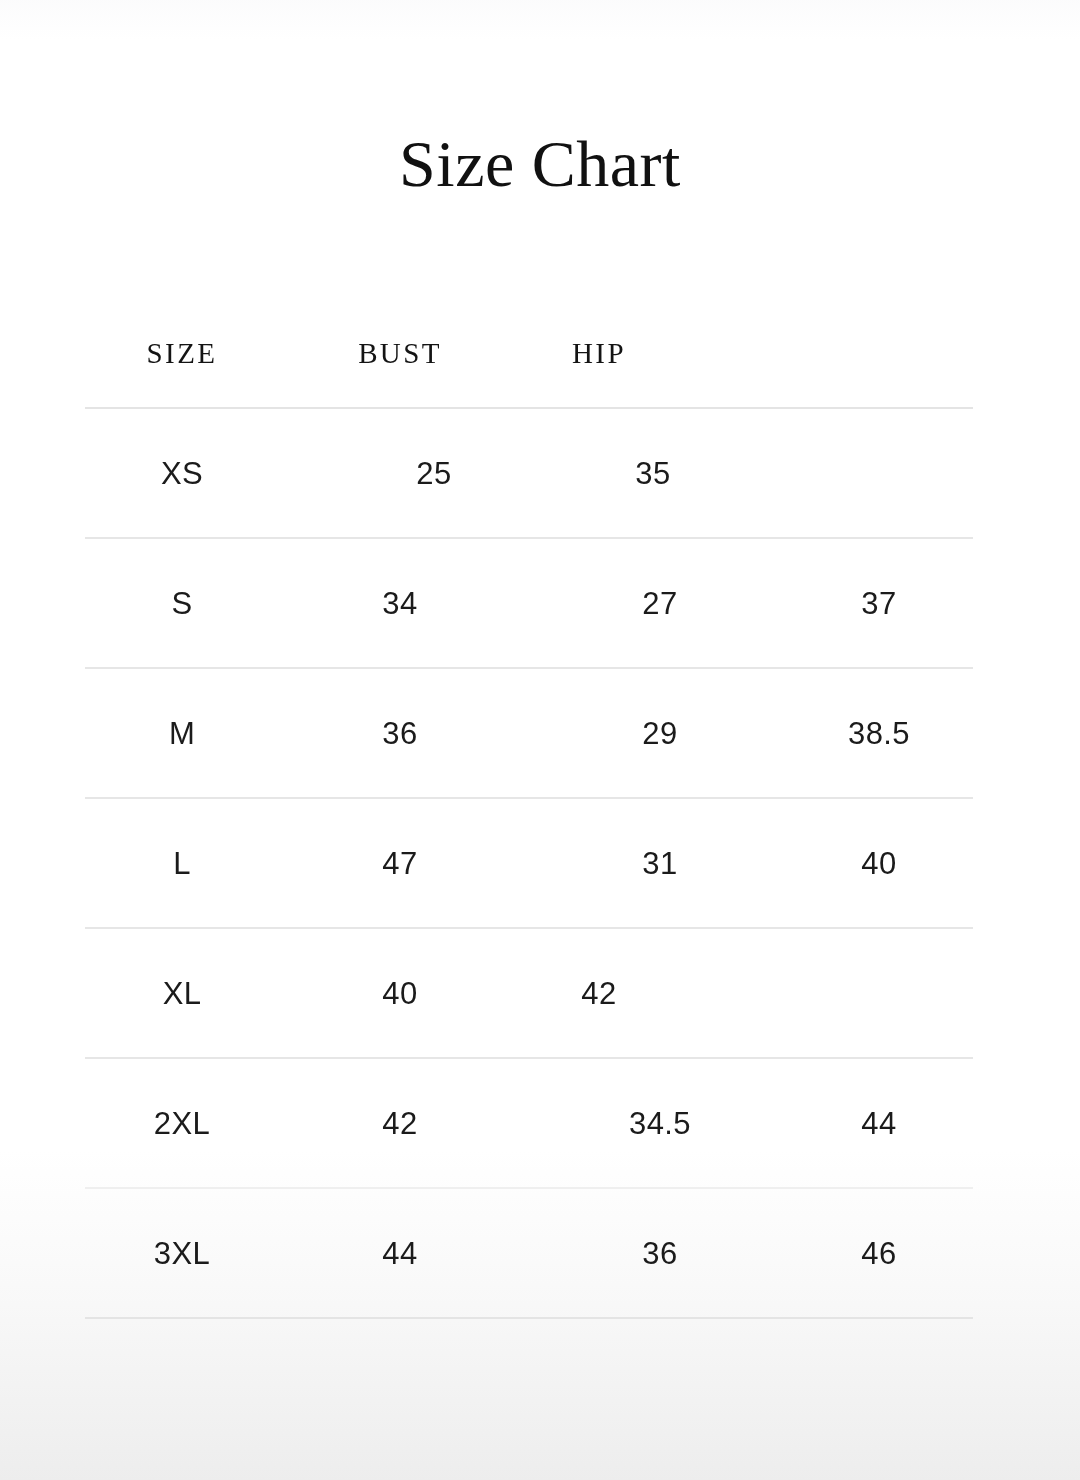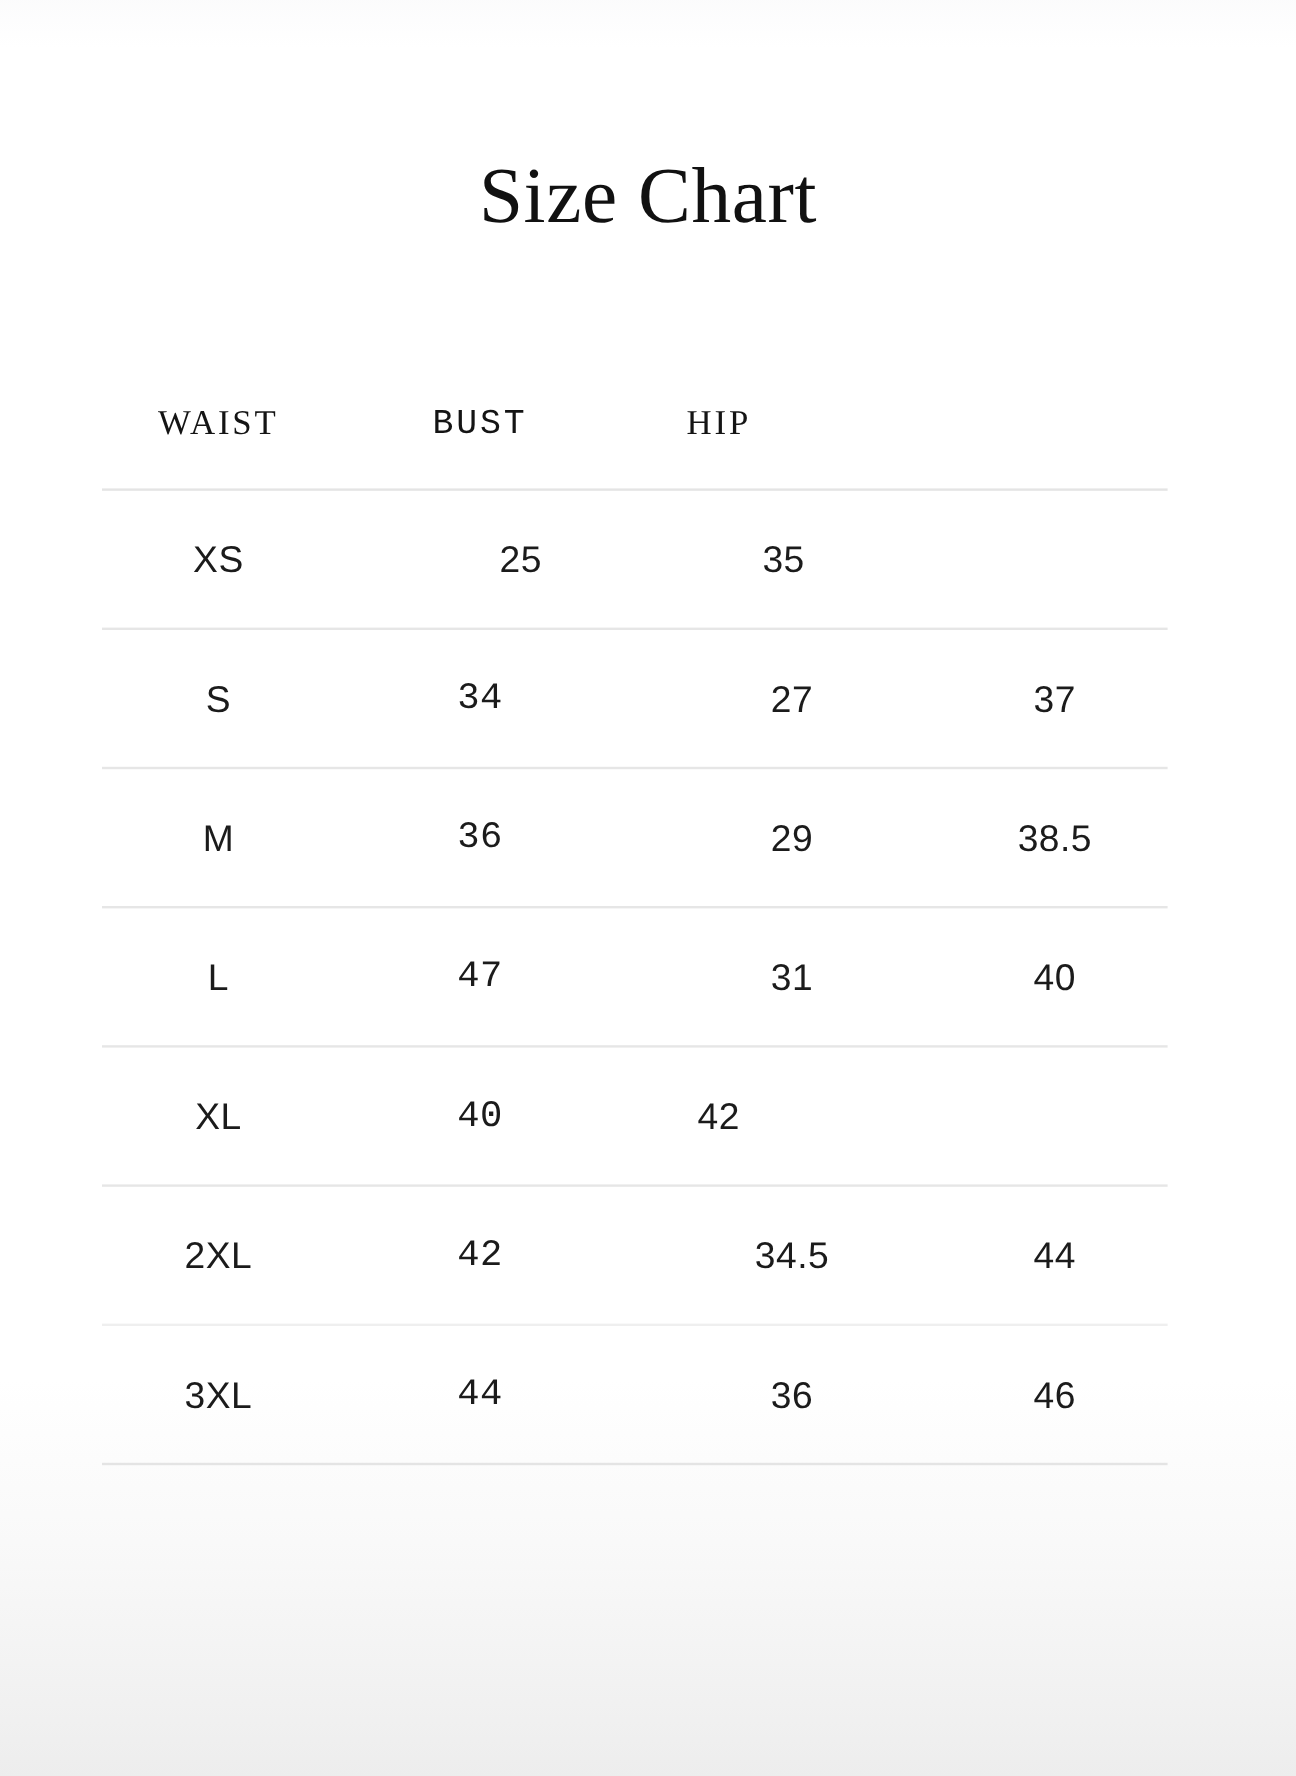--- a/index.html
+++ b/index.html
@@ -87,21 +87,21 @@
     font-family: "Liberation Serif", "DejaVu Serif", serif;
     font-size: 29px;
     font-weight: 400;
     letter-spacing: 2.4px;
     color: #141414;
     text-align: center;
     line-height: 1;
   }
 
   .body-row {
-    height: 116px;
+    height: 130px;
     border-bottom: 2px solid #e6e6e6;
   }
   .body-row.faint-divider {
     border-bottom-color: #efefef;
   }
   .body-row.last-row {
     border-bottom: 2px solid #e4e4e4;
   }
 
   .body-cell {
@@ -109,38 +109,38 @@
     font-size: 31px;
     font-weight: 400;
     color: #1b1b1b;
     text-align: center;
     letter-spacing: 0.4px;
     line-height: 1;
   }
 
   
   .col-size  { width: 194px; margin-left: 0px; }
-  .col-bust  { width: 210px; margin-left: 16px; font-family: Liberation Mono, monospace; }
+  .col-bust  { width: 210px; margin-left: 16px; }
   .col-waist { width: 250px; margin-left: 30px; }
   .col-hip   { width: 188px; margin-left: 0px; }
 </style>
 </head>
 <body>
 
 <div class="page-wash-top"></div>
 <div class="page-wash"></div>
 
 <div class="sheet">
 
   <div class="chart-title">Size Chart</div>
 
   <div class="size-table">
 
     <div class="table-row header-row">
-      <div class="header-cell col-size">WAIST</div>
+      <div class="header-cell col-size">SIZE</div>
       <div class="header-cell col-bust">BUST</div>
       <div class="header-cell col-hip">HIP</div>
     </div>
 
     <div class="table-row body-row">
       <div class="body-cell col-size">XS</div>
       <div class="body-cell col-waist">25</div>
       <div class="body-cell col-hip">35</div>
     </div>
 

